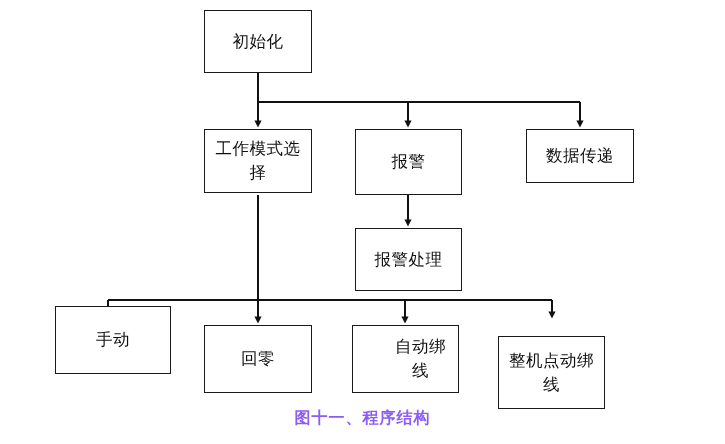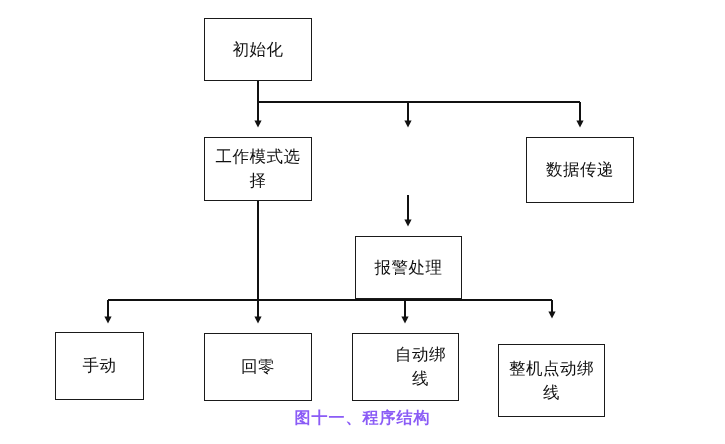--- a/index.html
+++ b/index.html
@@ -28,21 +28,20 @@
   .node {
     position: absolute;
     box-sizing: border-box;
     border: 1.3px solid #1a1a1a;
     background: #ffffff;
     display: flex;
     align-items: center;
     justify-content: center;
     text-align: center;
     z-index: 2;
-    margin-top: 8px;
   }
   .node-label {
     font-family: "Liberation Serif", "DejaVu Serif", serif;
     font-size: 16.5px;
     line-height: 1.45;
     letter-spacing: 0.5px;
     color: #111111;
     white-space: pre-line;
     padding: 0 7px;
   }
@@ -97,27 +96,30 @@
     </g>
   </svg>
 
   <div class="node" style="left: 204px; top: 10px; width: 108px; height: 63px;">
     <span class="node-label">初始化</span>
   </div>
   <div class="node" style="left: 204px; top: 129px; width: 108px; height: 64px;">
     <span class="node-label">工作模式选
 择</span>
   </div>
-  <div class="node" style="left: 526px; top: 129px; width: 108px; height: 66px;">
+  <div class="node" style="left: 355px; top: 129px; width: 107px; height: 66px;">
+    <span class="node-label">报警</span>
+  </div>
+  <div class="node" style="left: 526px; top: 129px; width: 108px; height: 54px;">
     <span class="node-label">数据传递</span>
   </div>
   <div class="node" style="left: 355px; top: 228px; width: 107px; height: 63px; justify-content: center;">
     <span class="node-label">报警处理</span>
   </div>
-  <div class="node" style="left: 55px; top: 324px; width: 89px; height: 68px;">
+  <div class="node" style="left: 55px; top: 306px; width: 116px; height: 68px;">
     <span class="node-label">手动</span>
   </div>
   <div class="node" style="left: 204px; top: 325px; width: 108px; height: 68px;">
     <span class="node-label">回零</span>
   </div>
   <div class="node" style="left: 352px; top: 325px; width: 107px; height: 68px; padding-left: 30px;">
     <span class="node-label">自动绑线</span>
   </div>
   <div class="node" style="left: 498px; top: 336px; width: 107px; height: 73px;">
     <span class="node-label">整机点动绑

